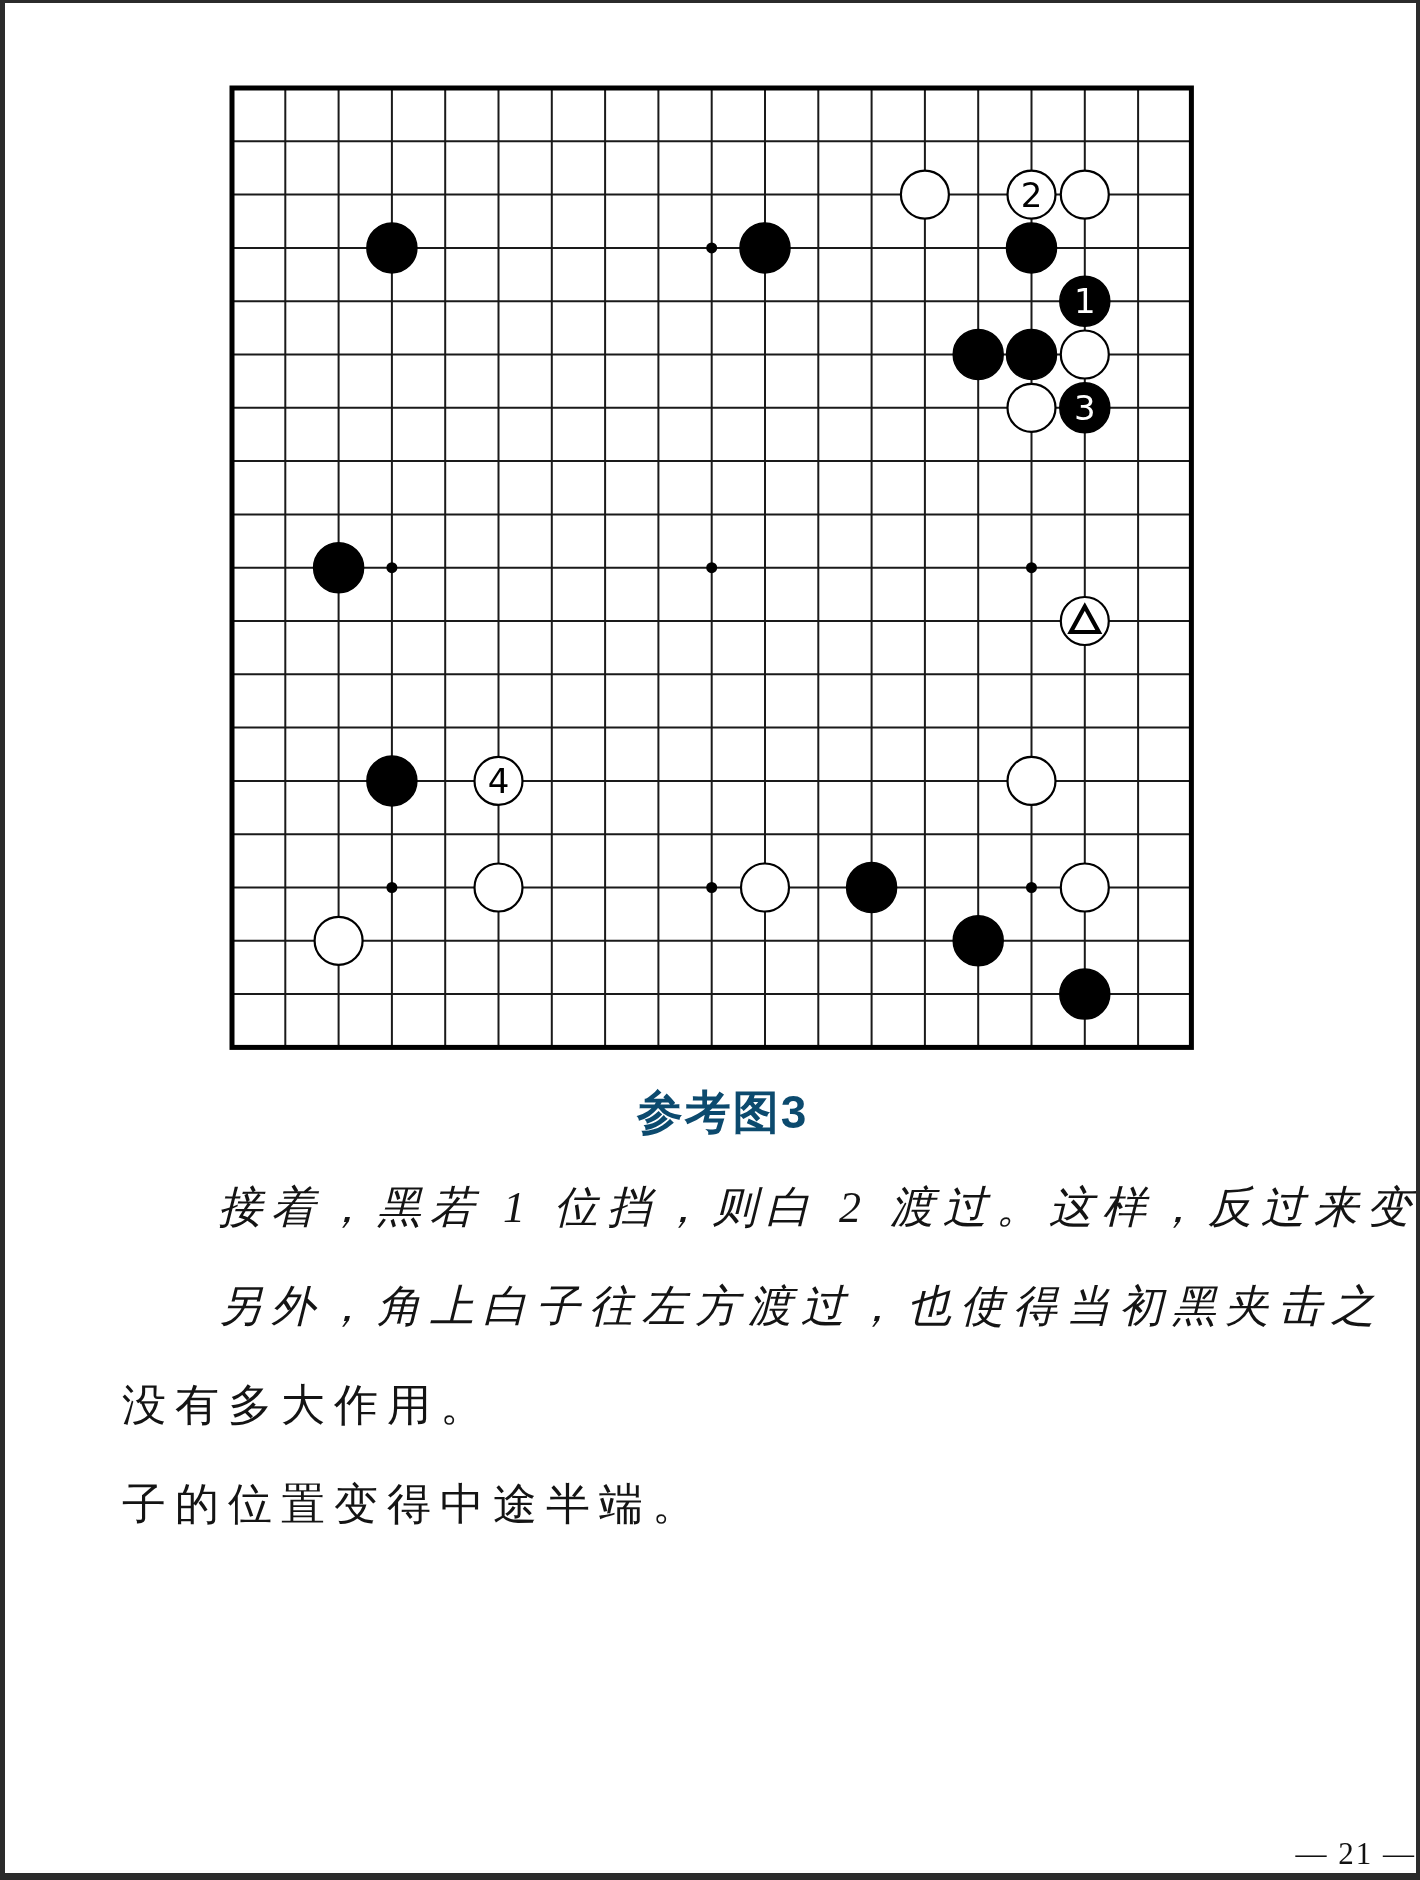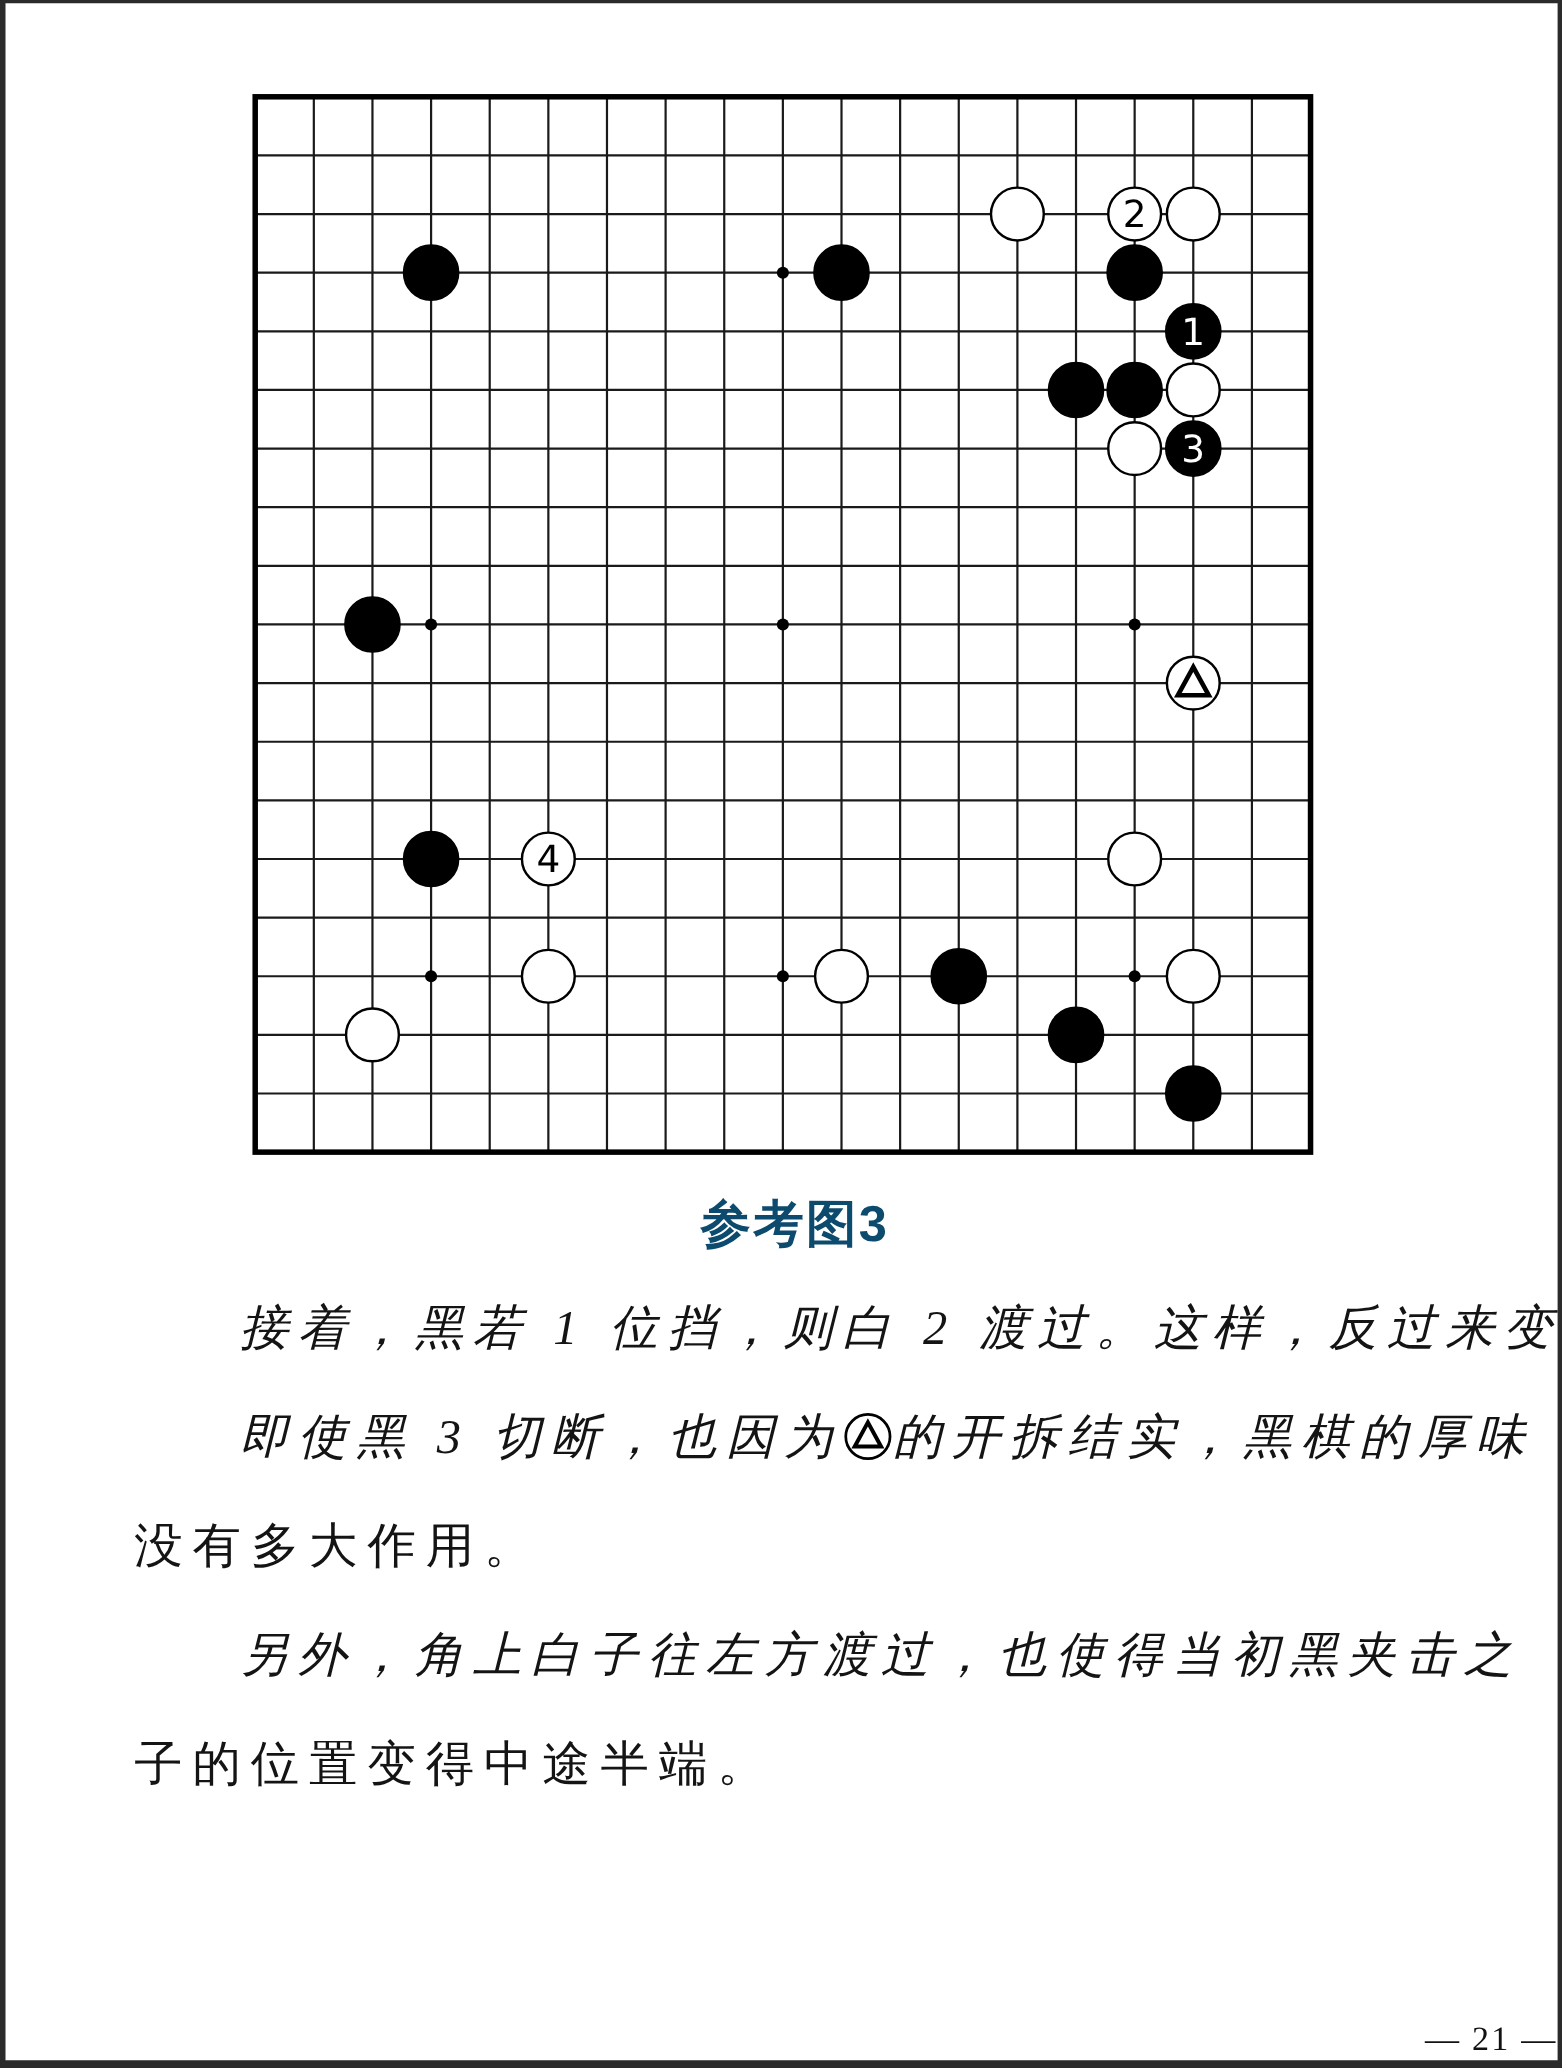--- a/index.html
+++ b/index.html
@@ -141,24 +141,20 @@
         <circle cx="136.6" cy="882.8" r="24" fill="#ffffff" stroke="#000" stroke-width="2.2"></circle>
         <circle cx="776.1999999999999" cy="882.8" r="25" fill="#000000" stroke="#000" stroke-width="1.5"></circle>
         <circle cx="882.8" cy="936.0999999999999" r="25" fill="#000000" stroke="#000" stroke-width="1.5"></circle>
       </svg>
   </div>
 
   <div class="caption">参考图3</div>
 
   <div class="body-text">
     <div class="line indent">接着，黑若 1 位挡，则白 2 渡过。这样，反过来变</div>
-    <div class="line indent"><span>即使黑 3 切断，也因为</span><span class="inline-stone"><svg width="46" height="46" viewBox="0 0 48 48">
-            <circle cx="24" cy="24" r="21" fill="none" stroke="#000" stroke-width="2.6"></circle>
-            <polygon points="24,10.5 11.5,33.5 36.5,33.5" fill="none" stroke="#000" stroke-width="3.8"></polygon>
-          </svg></span><span>的开拆结实，黑棋的厚味</span></div>
+    <div class="line indent">另外，角上白子往左方渡过，也使得当初黑夹击之</div>
     <div class="line">没有多大作用。</div>
-    <div class="line indent">另外，角上白子往左方渡过，也使得当初黑夹击之</div>
     <div class="line">子的位置变得中途半端。</div>
   </div>
 
   <div class="page-number">— 21 —</div>
 
 </div>
 
 </body></html>

